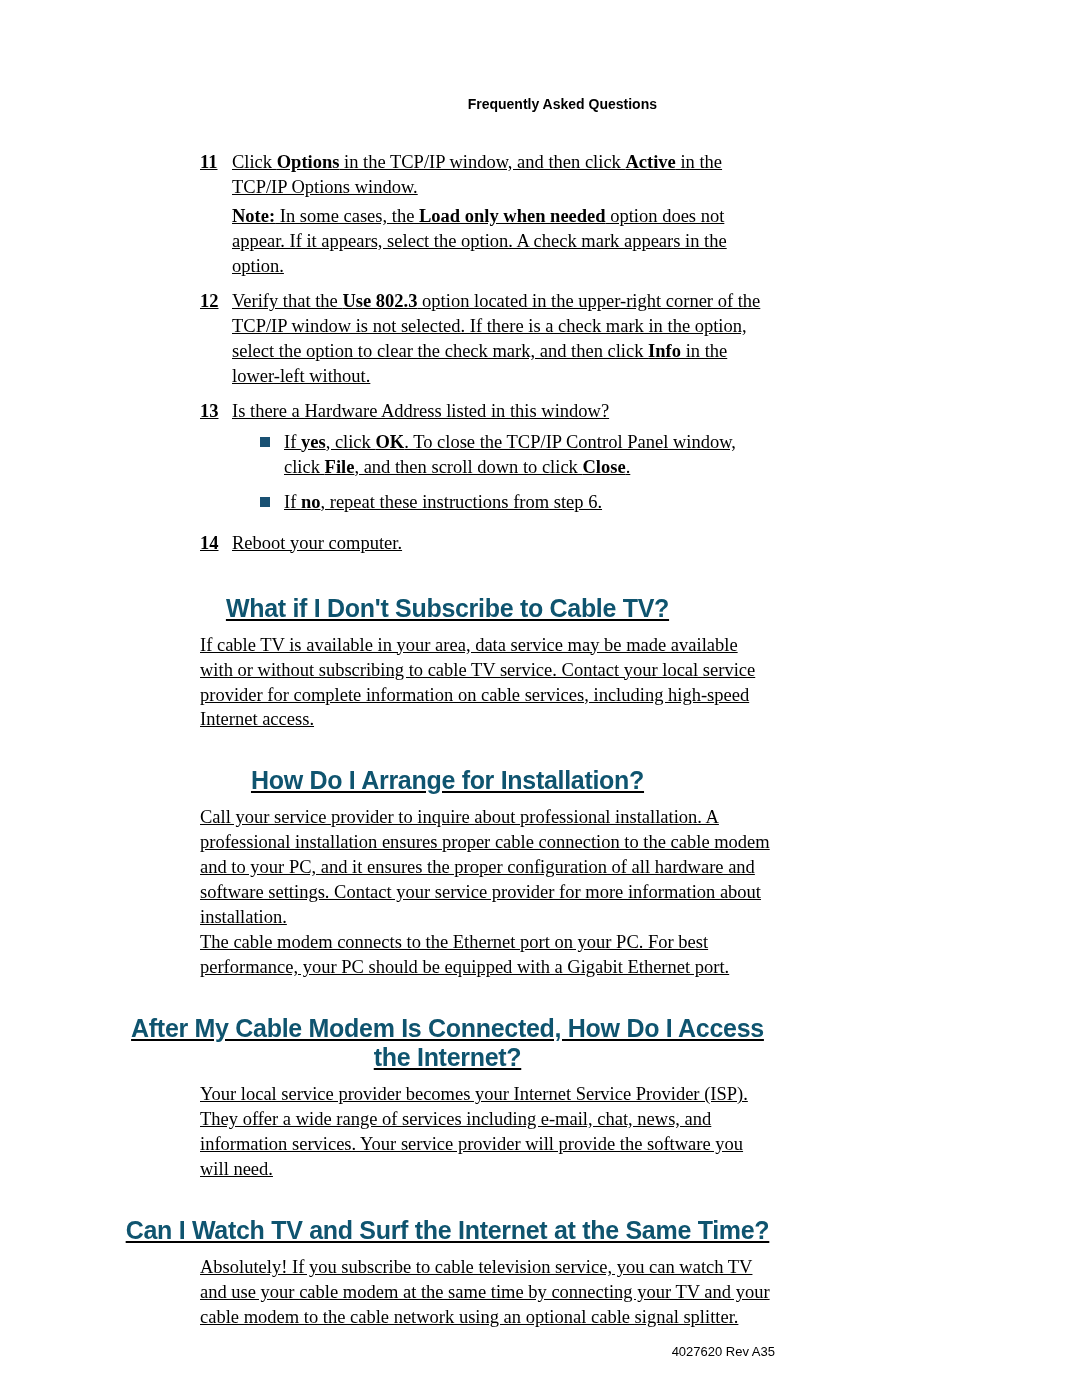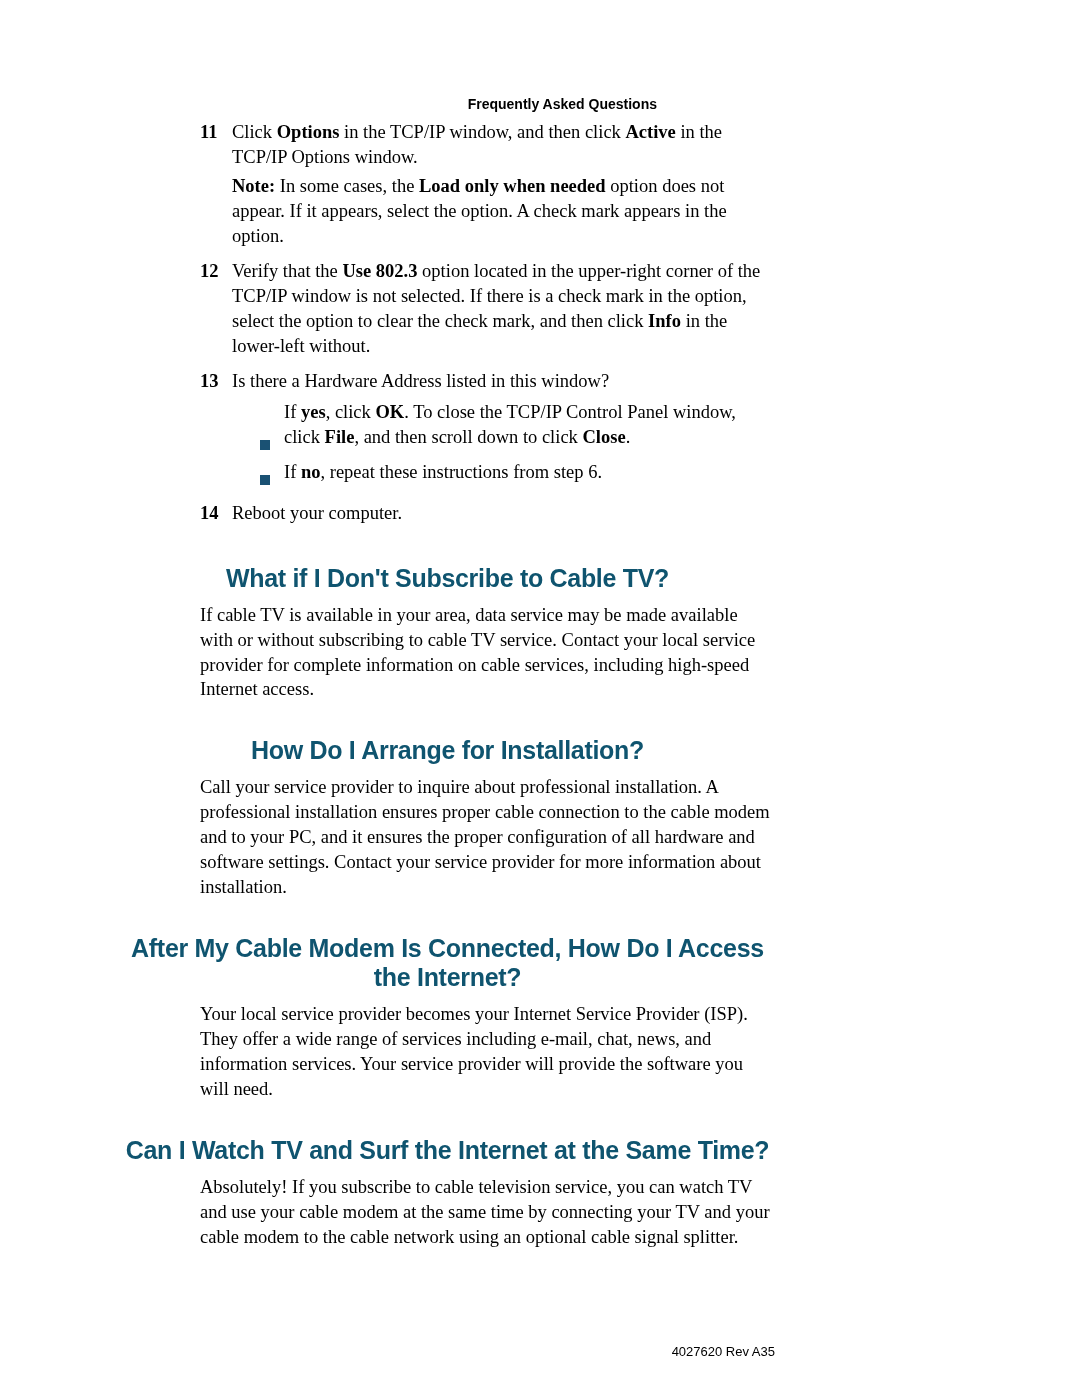--- a/index.html
+++ b/index.html
@@ -7,32 +7,33 @@
     padding: 0;
     background: #ffffff;
     font-family: "Palatino Linotype", "Book Antiqua", Palatino, serif;
     color: #000;
   }
   .page {
     width: 895px;
     height: 1397px;
     position: relative;
     box-sizing: border-box;
-    padding: 76px 120px 40px 120px;
+    padding: 106px 120px 40px 120px;
   }
   .header-label {
     position: absolute;
     top: 96px;
     right: 238px;
     font-family: Arial, Helvetica, sans-serif;
     font-weight: bold;
     font-size: 14px;
   }
   .content {
     margin-top: 44px;
+    text-decoration: underline;
   }
   .ol-list {
     list-style: none;
     padding: 0;
     margin: 0 0 0 80px;
   }
   .ol-item {
     display: flex;
     margin-bottom: 6px;
     line-height: 1.35;
@@ -44,21 +45,21 @@
     flex-shrink: 0;
   }
   .ol-body p { margin: 0 0 4px 0; }
   .sub-ul {
     list-style: none;
     padding: 0;
     margin: 6px 0 0 28px;
   }
   .sub-li {
     display: flex;
-    align-items: flex-end;
+    align-items: flex-start;
     margin-bottom: 10px;
     line-height: 1.35;
   }
   .bullet-icon {
     width: 10px;
     height: 10px;
     background: #1a5173;
     margin-top: 7px;
     margin-right: 14px;
     flex-shrink: 0;
@@ -155,20 +156,23 @@
     <h2 class="section-heading">What if I Don't Subscribe to Cable TV?</h2>
     <div class="section-body">
         <p>If cable TV is available in your area, data service may be made available with or without subscribing to cable TV service. Contact your local service provider for complete information on cable services, including high-speed Internet access.</p>
       </div>
 
     <h2 class="section-heading">How Do I Arrange for Installation?</h2>
     <div class="section-body">
         <p>Call your service provider to inquire about professional installation. A professional installation ensures proper cable connection to the cable modem and to your PC, and it ensures the proper configuration of all hardware and software settings. Contact your service provider for more information about installation.</p>
       </div>
 
+    <div class="section-body">
+        <p>The cable modem connects to the Ethernet port on your PC. For best performance, your PC should be equipped with a Gigabit Ethernet port.</p>
+      </div>
 
     <h2 class="section-heading">After My Cable Modem Is Connected, How Do I Access the Internet?</h2>
     <div class="section-body">
         <p>Your local service provider becomes your Internet Service Provider (ISP). They offer a wide range of services including e-mail, chat, news, and information services. Your service provider will provide the software you will need.</p>
       </div>
 
     <h2 class="section-heading">Can I Watch TV and Surf the Internet at the Same Time?</h2>
     <div class="section-body">
         <p>Absolutely! If you subscribe to cable television service, you can watch TV and use your cable modem at the same time by connecting your TV and your cable modem to the cable network using an optional cable signal splitter.</p>
       </div>

